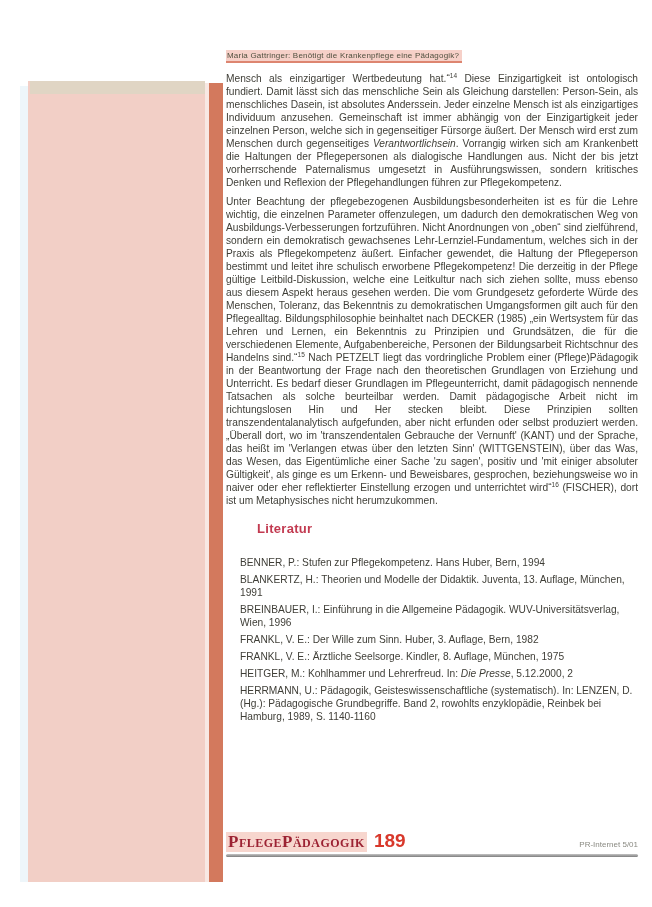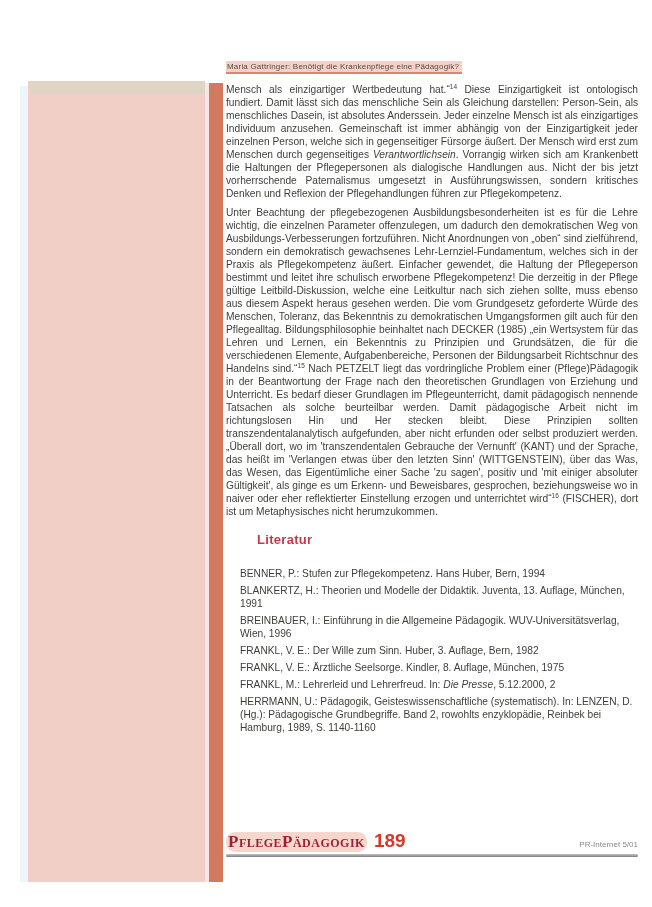--- a/index.html
+++ b/index.html
@@ -8,21 +8,21 @@
     font-family:"Liberation Sans", sans-serif;
   }
   
   .edge-blue{position:absolute;left:20px;top:86px;width:8px;height:796px;background:#eef6fa;}
   
   .sidebar-pink{position:absolute;left:28px;top:81px;width:177px;height:801px;background:#f2cfc6;}
   .sidebar-beige{position:absolute;left:30px;top:81px;width:175px;height:13px;background:#e0d5c4;}
   .sidebar-gap{position:absolute;left:205px;top:83px;width:4px;height:799px;background:#f8e8e3;}
   .sidebar-orange{position:absolute;left:209px;top:83px;width:14px;height:799px;background:#d3795d;}
 
-  .content{position:absolute;left:226px;top:55px;width:412px;color:#3f3e37;}
+  .content{position:absolute;left:226px;top:44px;width:412px;color:#3f3e37;}
   .running-head-wrap{margin:0 0 9px 0;}
   .running-head{
     display:inline-block;font-size:8px;letter-spacing:.2px;color:#50503f;
     background:#f6d0c8;padding:1px 3px 1px 1px;border-bottom:2px solid #dd8570;
   }
   .para{
     margin:0 0 6px 0;font-size:10.2px;line-height:13px;text-align:justify;
     color:#3f3e37;
   }
   .para.last{margin-bottom:14px;}
@@ -33,21 +33,21 @@
     padding-left:31px;
   }
   .bib{font-size:10.2px;line-height:13px;color:#3f3e37;}
   .bib p{margin:0 0 4px 14px;}
 
   .footer{position:absolute;left:226px;top:830px;width:412px;}
   .footer-row{display:flex;justify-content:space-between;align-items:flex-end;}
   .footer-left{display:flex;align-items:baseline;gap:7px;}
   .brand{
     font-family:"Liberation Serif", serif;font-variant:small-caps;font-weight:bold;
-    font-size:17px;color:#9c2333;background:#f7d6ce;padding:0 2px;letter-spacing:.5px;border-radius:9px;
+    font-size:17px;color:#9c2333;background:#f7d6ce;padding:0 2px;letter-spacing:.5px;
   }
   .pageno{font-size:19px;font-weight:bold;color:#d8382b;font-family:"Liberation Sans",sans-serif;}
   .issue{font-size:8px;color:#8a8a82;padding-bottom:3px;text-align:right;}
   .rule{margin-top:2px;height:3px;background:linear-gradient(#c4c4c4,#7e7e7e);border-radius:2px;}
 </style>
 </head>
 <body>
 
 <div class="page">
   <div class="edge-blue"></div>
@@ -65,21 +65,21 @@
     <p class="para last"><span>Unter Beachtung der pflegebezogenen Ausbildungsbesonderheiten ist es für die Lehre wichtig, die einzelnen Parameter offenzulegen, um dadurch den demokratischen Weg von Ausbildungs-Verbesserungen fortzuführen. Nicht Anordnungen von „oben“ sind zielführend, sondern ein demokratisch gewachsenes Lehr-Lernziel-Fundamentum, welches sich in der Praxis als Pflegekompetenz äußert. Einfacher gewendet, die Haltung der Pflegeperson bestimmt und leitet ihre schulisch erworbene Pflegekompetenz! Die derzeitig in der Pflege gültige Leitbild-Diskussion, welche eine Leitkultur nach sich ziehen sollte, muss ebenso aus diesem Aspekt heraus gesehen werden. Die vom Grundgesetz geforderte Würde des Menschen, Toleranz, das Bekenntnis zu demokratischen Umgangsformen gilt auch für den Pflegealltag. Bildungsphilosophie beinhaltet nach DECKER (1985) „ein Wertsystem für das Lehren und Lernen, ein Bekenntnis zu Prinzipien und Grundsätzen, die für die verschiedenen Elemente, Aufgabenbereiche, Personen der Bildungsarbeit Richtschnur des Handelns sind.“</span><sup>15</sup><span> Nach PETZELT liegt das vordringliche Problem einer (Pflege)Pädagogik in der Beantwortung der Frage nach den theoretischen Grundlagen von Erziehung und Unterricht. Es bedarf dieser Grundlagen im Pflegeunterricht, damit pädagogisch nennende Tatsachen als solche beurteilbar werden. Damit pädagogische Arbeit nicht im richtungslosen Hin und Her stecken bleibt. Diese Prinzipien sollten transzendentalanalytisch aufgefunden, aber nicht erfunden oder selbst produziert werden. „Überall dort, wo im 'transzendentalen Gebrauche der Vernunft' (KANT) und der Sprache, das heißt im 'Verlangen etwas über den letzten Sinn' (WITTGENSTEIN), über das Was, das Wesen, das Eigentümliche einer Sache 'zu sagen', positiv und 'mit einiger absoluter Gültigkeit', als ginge es um Erkenn- und Beweisbares, gesprochen, beziehungsweise wo in naiver oder eher reflektierter Einstellung erzogen und unterrichtet wird“</span><sup>16</sup><span> (FISCHER), dort ist um Metaphysisches nicht herumzukommen.</span></p>
 
     <h2 class="section-heading">Literatur</h2>
 
     <div class="bib">
         <p><span>BENNER, P.: Stufen zur Pflegekompetenz. Hans Huber, Bern, 1994</span></p>
         <p><span>BLANKERTZ, H.: Theorien und Modelle der Didaktik. Juventa, 13. Auflage, München, 1991</span></p>
         <p><span>BREINBAUER, I.: Einführung in die Allgemeine Pädagogik. WUV-Universitätsverlag, Wien, 1996</span></p>
         <p><span>FRANKL, V. E.: Der Wille zum Sinn. Huber, 3. Auflage, Bern, 1982</span></p>
         <p><span>FRANKL, V. E.: Ärztliche Seelsorge. Kindler, 8. Auflage, München, 1975</span></p>
-        <p><span>FRANKL, M.: Lehrerleid und Lehrerfreud. In: </span><i>Die Presse</i><span>, 5.12.2000, 2</span></p>
+        <p><span>HEITGER, M.: Kohlhammer und Lehrerfreud. In: </span><i>Die Presse</i><span>, 5.12.2000, 2</span></p>
         <p><span>HERRMANN, U.: Pädagogik, Geisteswissenschaftliche (systematisch). In: LENZEN, D. (Hg.): Pädagogische Grundbegriffe. Band 2, rowohlts enzyklopädie, Reinbek bei Hamburg, 1989, S. 1140-1160</span></p>
       </div>
   </div>
 
   <div class="footer">
     <div class="footer-row">
       <div class="footer-left">
         <span class="brand">PflegePädagogik</span>
         <span class="pageno">189</span>
       </div>

